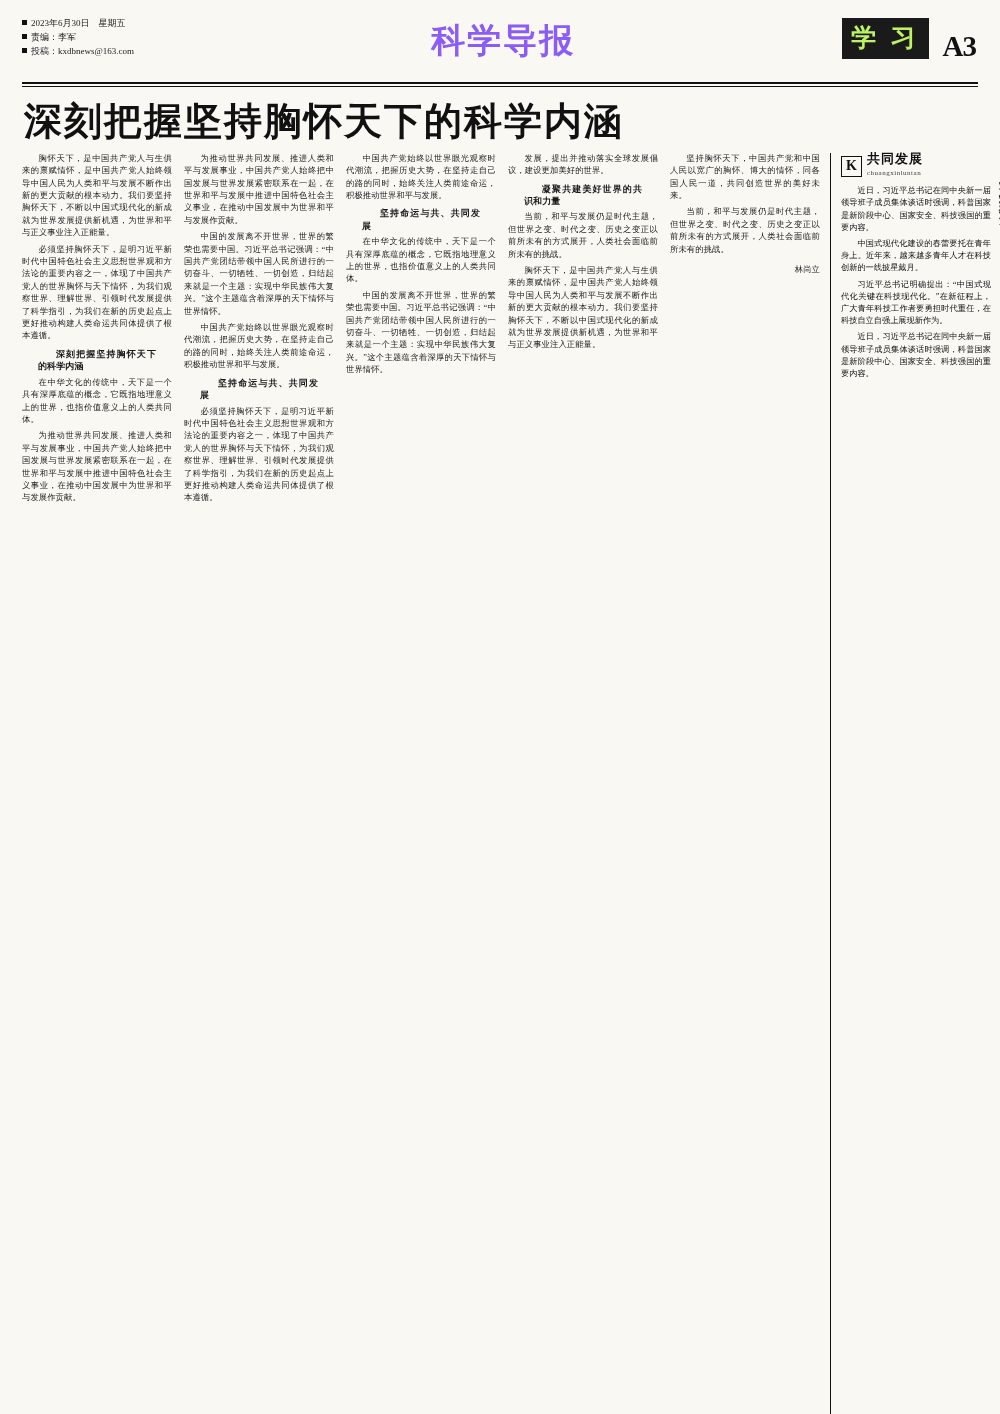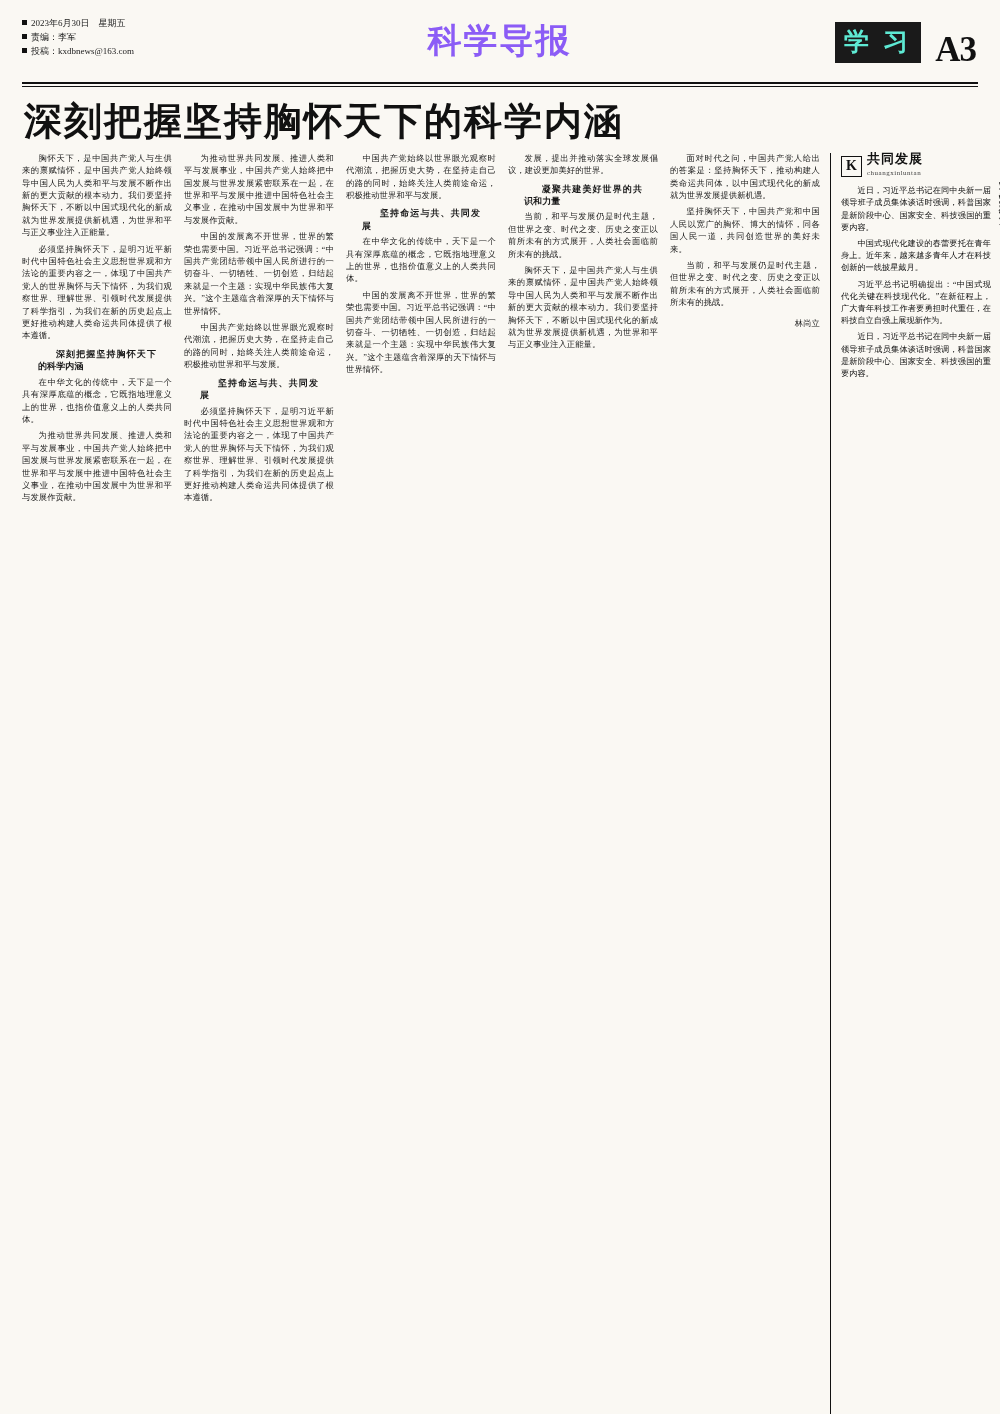--- a/index.html
+++ b/index.html
@@ -19,24 +19,24 @@
   .mast-left div{white-space:nowrap;}
   .mast-left .bar::before{content:"";display:inline-block;width:5px;height:5px;background:#111;margin-right:4px;vertical-align:1px;}
   .mast-center{flex:1;text-align:center;padding-left:30px;}
   .mast-title{
     font-family:"Liberation Serif","DejaVu Serif",serif;
     font-size:34px;font-weight:bold;letter-spacing:2px;color:#8b5cf6;
     display:inline-block;position:relative;top:4px;
   }
   .mast-right{display:flex;align-items:center;gap:14px;padding-right:2px;}
   .badge-xue{
-    background:#1a1a1a;color:#5eead4;font-size:25px;font-weight:bold;
+    background:#1a1a1a;color:#bef264;font-size:25px;font-weight:bold;
     padding:3px 9px 5px 9px;letter-spacing:4px;display:inline-block;
   }
-  .pagenum{font-size:35px;font-weight:bold;font-family:"Liberation Serif",serif;letter-spacing:-1px;margin-top:16px;}
+  .pagenum{font-size:29px;font-weight:bold;font-family:"Liberation Serif",serif;letter-spacing:-1px;margin-top:16px;}
 
   .rule-top{border-top:2px solid #111;margin-top:2px;}
   .rule-thin{border-top:1px solid #111;margin-top:2px;}
 
   
   .headline{
     font-size:38px;font-weight:bold;letter-spacing:2px;
     padding:14px 0 10px 2px;line-height:1.1;
   }
 
@@ -125,21 +125,20 @@
         </div>
 
         <div class="col c4">
           <p>发展，提出并推动落实全球发展倡议，建设更加美好的世界。</p>
           <p class="sub">凝聚共建美好世界的共识和力量</p>
           <p>当前，和平与发展仍是时代主题，但世界之变、时代之变、历史之变正以前所未有的方式展开，人类社会面临前所未有的挑战。</p>
           <p>胸怀天下，是中国共产党人与生俱来的禀赋情怀，是中国共产党人始终领导中国人民为人类和平与发展不断作出新的更大贡献的根本动力。我们要坚持胸怀天下，不断以中国式现代化的新成就为世界发展提供新机遇，为世界和平与正义事业注入正能量。</p>
         </div>
 
         <div class="col c5">
-          <p>面对时代之问，中国共产党人给出的答案是：坚持胸怀天下，推动构建人类命运共同体，以中国式现代化的新成就为世界发展提供新机遇。</p>
           <p>坚持胸怀天下，中国共产党和中国人民以宽广的胸怀、博大的情怀，同各国人民一道，共同创造世界的美好未来。</p>
           <p>当前，和平与发展仍是时代主题，但世界之变、时代之变、历史之变正以前所未有的方式展开，人类社会面临前所未有的挑战。</p>
           <div class="sign">林尚立</div>
         </div>
       </div>
 
       <div class="rightblock">
         <div class="rb-text">
           <div class="rb-head">
             <span class="rb-k">K</span>

